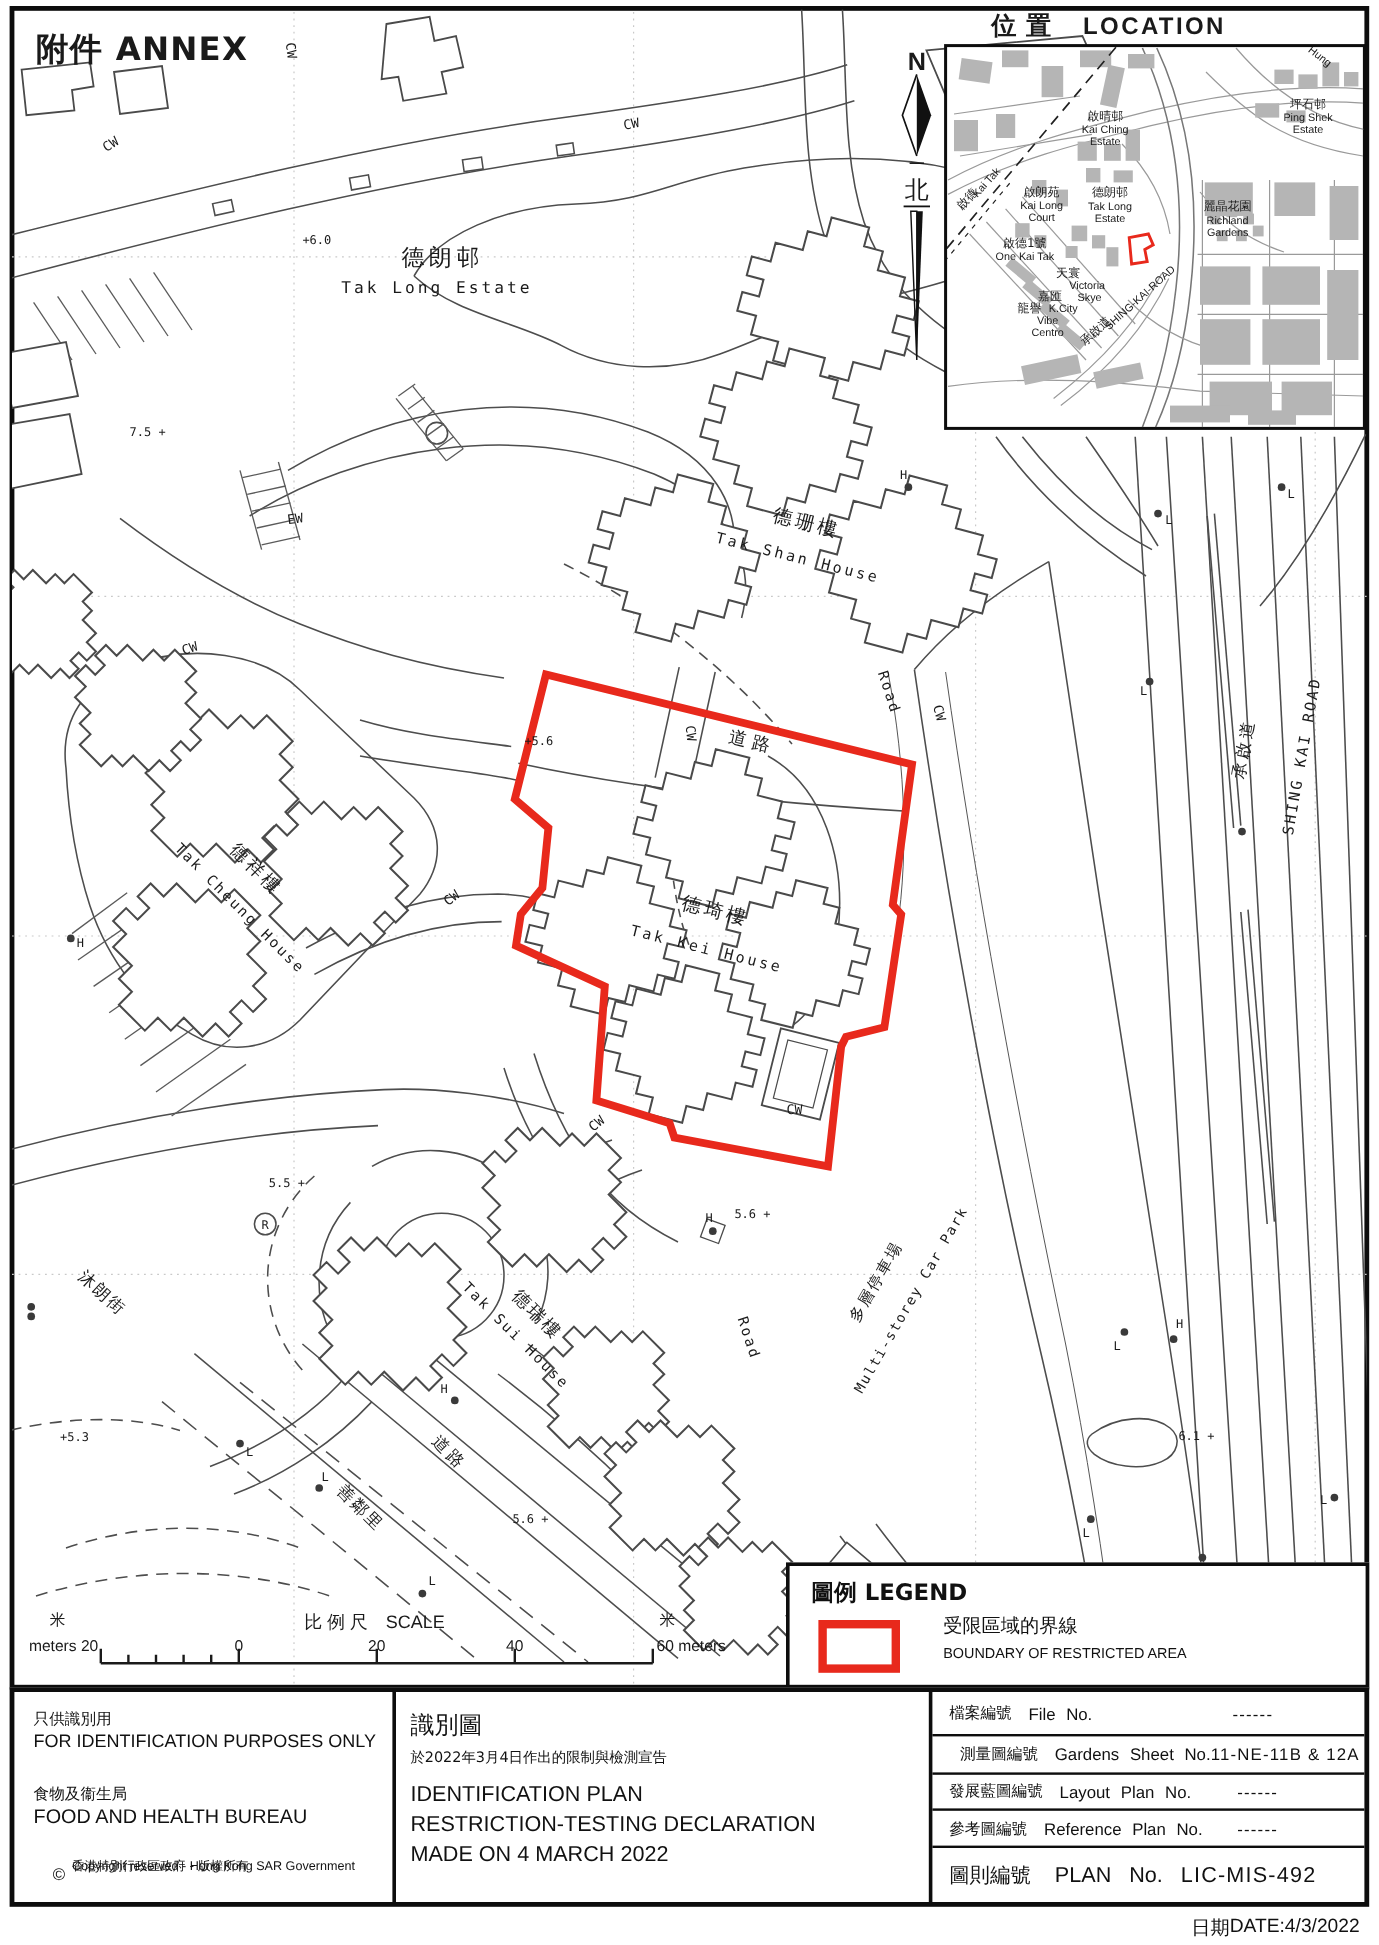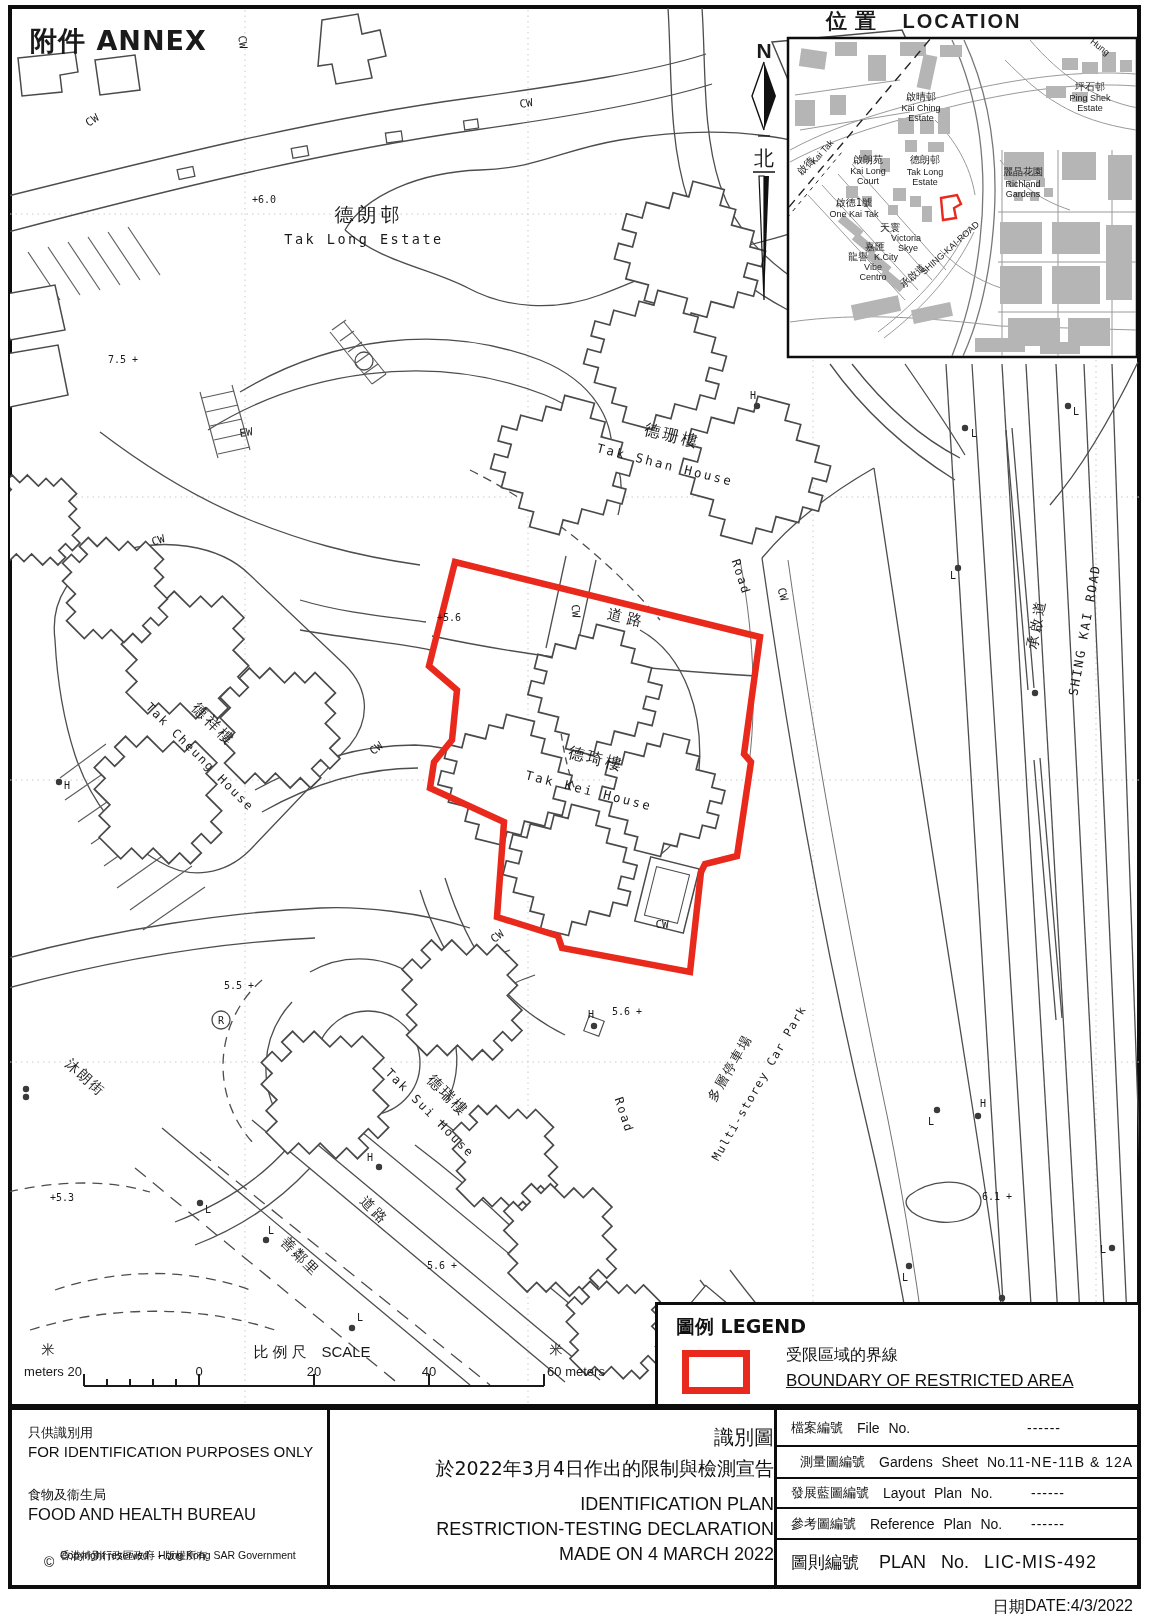--- a/index.html
+++ b/index.html
@@ -8,38 +8,38 @@
   svg text{fill:#1a1a1a;}
   .t-cjk{font-family:"DejaVu Sans",sans-serif;}
   .t-en{font-family:"DejaVu Sans Mono",monospace;}
   .t-sans{font-family:"Liberation Sans",sans-serif;}
   
   .legend{position:absolute;left:655px;top:1302px;width:486px;height:105px;background:#fff;
           border:3px solid #0d0d0d;box-sizing:border-box;z-index:5;}
   .legend-title{position:absolute;left:18px;top:9px;font-size:19px;font-weight:600;}
   .legend-swatch{position:absolute;left:24px;top:45px;width:54px;height:30px;border:7px solid #e8291c;}
   .legend-zh{position:absolute;left:128px;top:40px;font-size:16px;}
-  .legend-en{position:absolute;left:128px;top:66px;font-size:17px;font-weight:500;text-decoration:underline;}
+  .legend-en{position:absolute;left:128px;top:66px;font-size:12px;font-weight:500;}
   
   .tb{position:absolute;left:8px;top:1406px;width:1133px;height:183px;border:4px solid #0d0d0d;
       box-sizing:border-box;background:#fff;z-index:5;}
   .tb-left{position:absolute;left:0;top:0;width:318px;height:100%;border-right:3px solid #0d0d0d;box-sizing:border-box;}
   .tb-left span{position:absolute;left:16px;white-space:nowrap;}
   .tb-id-zh{top:14px;font-size:13px;}
   .tb-id-en{top:33px;font-size:15px;}
   .tb-bu-zh{top:76px;font-size:13px;}
   .tb-bu-en{top:95px;font-size:16.5px;}
   .tb-copy{position:absolute;left:16px;top:138px;display:flex;gap:5px;align-items:flex-start;}
   .tb-copy .sym{font-size:14px;margin-top:6px;}
   .tb-copy .lines{display:flex;flex-direction:column;font-size:10.5px;line-height:14px;white-space:nowrap;}
   .tb-center{position:absolute;left:330px;top:0;width:435px;height:100%;border-right:3px solid #0d0d0d;
-             box-sizing:border-box;display:flex;flex-direction:column;align-items:flex-end;}
+             box-sizing:border-box;display:flex;flex-direction:column;align-items:flex-start;}
   .tb-center span{white-space:nowrap;}
   .tbc-zh1{font-size:20px;margin-top:14px;}
-  .tbc-zh2{font-size:19px;margin-top:5px;}
+  .tbc-zh2{font-size:12px;margin-top:5px;}
   .tbc-en1{font-size:18px;margin-top:12px;}
   .tbc-en2{font-size:18px;margin-top:4px;}
   .tbc-en3{font-size:18px;margin-top:4px;}
   .tb-right{position:absolute;left:765px;top:0;right:0;height:100%;display:flex;flex-direction:column;}
   .tb-row{display:flex;align-items:center;padding:0 14px;border-bottom:2px solid #0d0d0d;box-sizing:border-box;}
   .tb-row:last-child{border-bottom:none;flex:1;}
   .tb-row .zh{font-size:13px;white-space:nowrap;}
   .tb-row .en{font-size:14px;margin-left:14px;white-space:nowrap;word-spacing:5px;}
   .tb-row .val{margin-left:auto;font-size:14px;letter-spacing:1px;white-space:nowrap;}
   .row-file{height:37px;} .row-file .val{margin-right:62px;}

